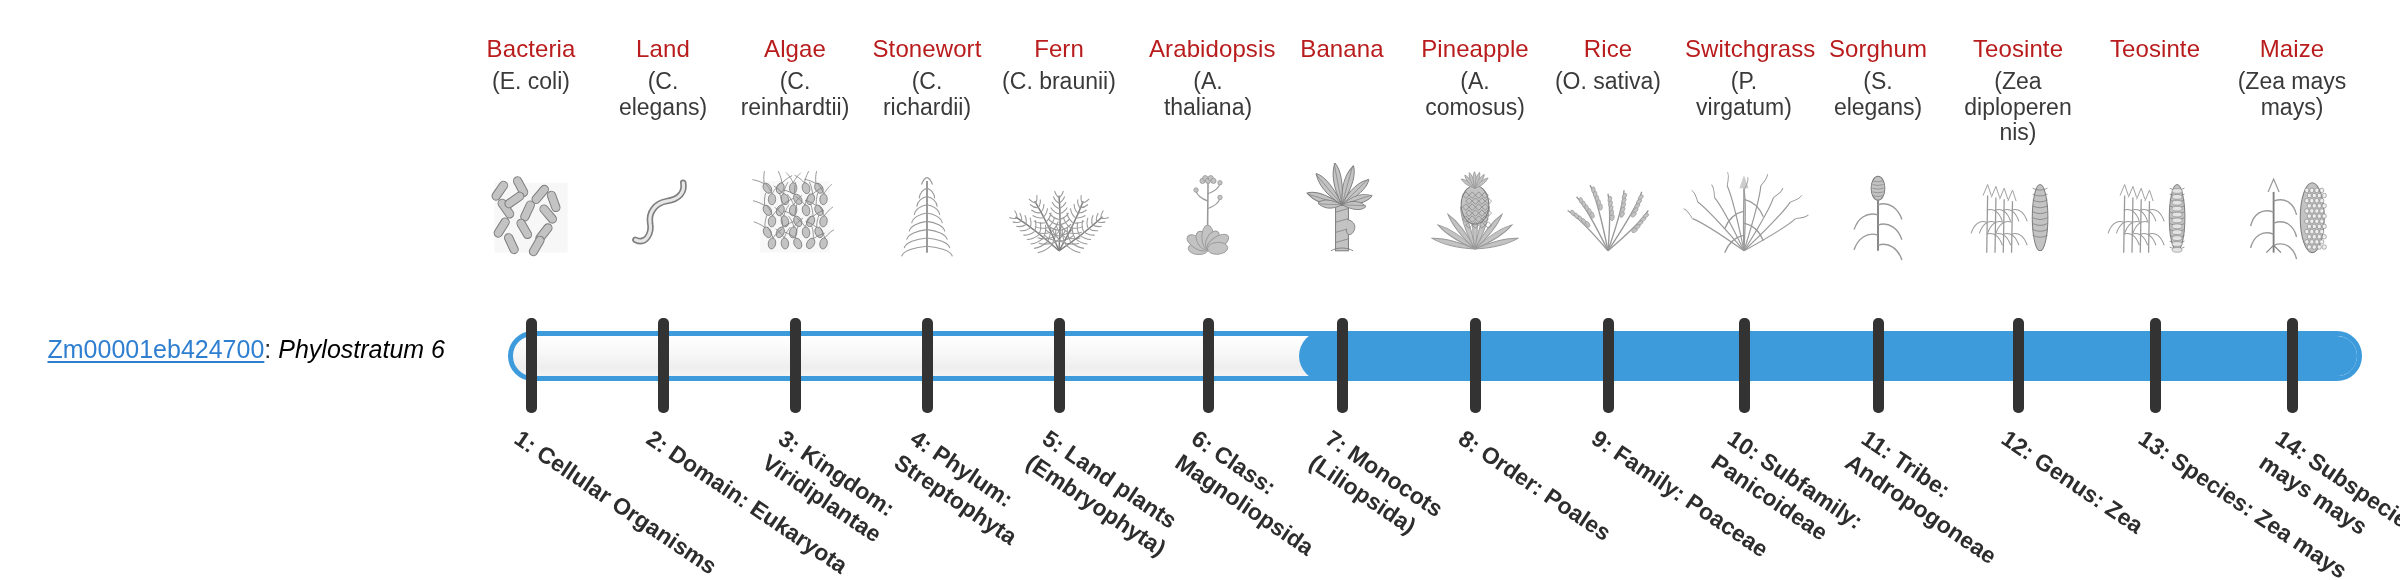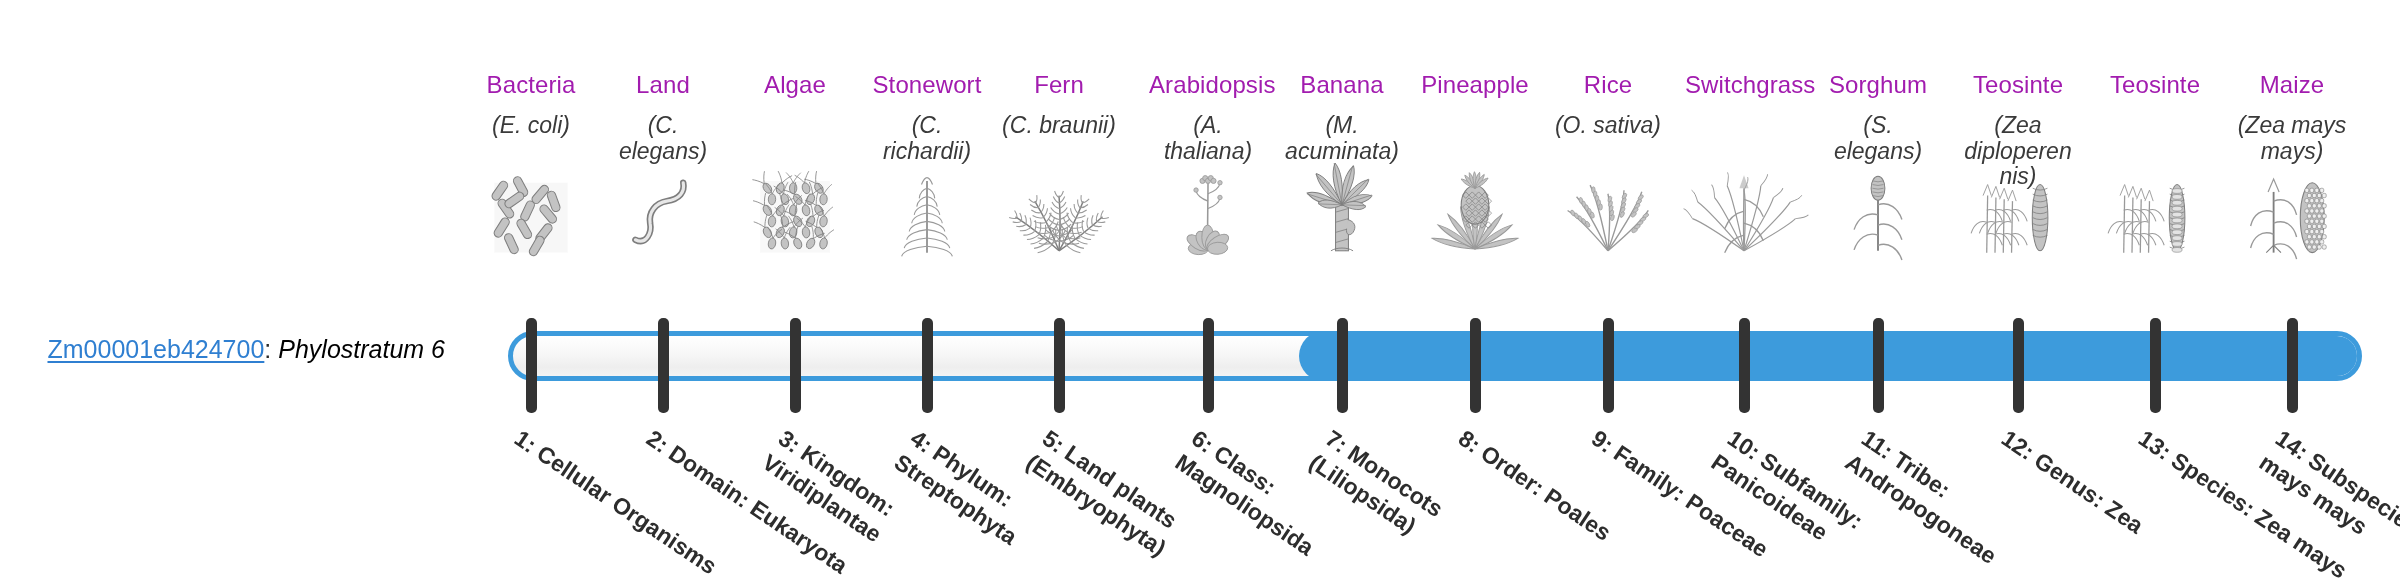--- a/index.html
+++ b/index.html
@@ -43,31 +43,29 @@
   
   .col {
     position: absolute;
     top: 36px;
     width: 118px;
     margin-left: -59px;
     text-align: center;
   }
   .col .common {
     font-size: 24px;
-    color: #a21caf;
+    color: #b91c1c;
     line-height: 1.12;
     letter-spacing: .1px;
     white-space: nowrap;
     overflow: visible;
-    margin-top: 36px;
   }
   .col .latin {
-    margin-top: 14px;
+    margin-top: 6px;
     font-size: 23px;
-    font-style: italic;
     color: #3a3a3a;
     line-height: 1.12;
     word-break: break-word;
   }
 
   
   .organism {
     position: absolute;
     width: 104px;
     height: 92px;
@@ -216,20 +214,21 @@
     <path d="M22 78 C34 84 40 70 38 60 C36 48 44 38 56 36 C70 34 76 26 74 16" stroke="#e8e8e8" stroke-width="3.4" fill="none" stroke-linecap="round"></path>
         </svg>
     </div>
       <div class="tick" style="left:663px"></div>
     <div class="rank" style="left:663px">
       <span class="inner">2:</span>
       <span class="inner">Domain: Eukaryota</span>
     </div>
     <div class="col" style="left:795px">
       <div class="common">Algae</div>
+      <div class="latin">(C. reinhardtii)</div>
     </div>
     <div class="organism" style="left:795px">
       <svg width="104" height="92" viewBox="0 0 104 100">
           <rect x="14" y="14" width="76" height="78" fill="#fbfbfb"></rect>
           <g transform="translate(22,22) rotate(-35)">
                 <ellipse rx="4" ry="6" fill="#bdbdbd" stroke="#6f6f6f" stroke-width=".9"></ellipse>
                 <path d="M0 -6 C3 -12 6 -15 8 -17" stroke="#6f6f6f" stroke-width=".8" fill="none"></path>
                 <path d="M0 -6 C-3 -12 -6 -15 -8 -17" stroke="#6f6f6f" stroke-width=".8" fill="none"></path>
               </g>
           <g transform="translate(36,22) rotate(18)">
@@ -576,21 +575,20 @@
           </g>
         </svg>
     </div>
       <div class="tick" style="left:1208px"></div>
     <div class="rank" style="left:1208px">
       <span class="inner">6:</span>
       <span class="inner">Class: Magnoliopsida</span>
     </div>
     <div class="col" style="left:1342px">
       <div class="common">Banana</div>
-      <div class="latin">(M. acuminata)</div>
     </div>
     <div class="organism" style="left:1342px">
       <svg width="104" height="92" viewBox="0 0 104 100">
           <path d="M48 90 L48 40 M56 90 L56 40" stroke="#6f6f6f" stroke-width="1.5" fill="none"></path>
              <rect x="45" y="40" width="14" height="50" fill="#bdbdbd" stroke="#6f6f6f" stroke-width="1.1"></rect>
           <path d="M45 48 L59 44" stroke="#6f6f6f" stroke-width=".8"></path>
           <path d="M45 59 L59 55" stroke="#6f6f6f" stroke-width=".8"></path>
           <path d="M45 70 L59 66" stroke="#6f6f6f" stroke-width=".8"></path>
           <path d="M45 81 L59 77" stroke="#6f6f6f" stroke-width=".8"></path>
           <g transform="translate(52,40) rotate(-74)">
@@ -637,20 +635,21 @@
           <path d="M40 90 C46 86 58 86 64 90" stroke="#6f6f6f" stroke-width="1" fill="none"></path>
         </svg>
     </div>
       <div class="tick" style="left:1342px"></div>
     <div class="rank" style="left:1342px">
       <span class="inner">7:</span>
       <span class="inner">Monocots (Liliopsida)</span>
     </div>
     <div class="col" style="left:1475px">
       <div class="common">Pineapple</div>
+      <div class="latin">(A. comosus)</div>
     </div>
     <div class="organism" style="left:1475px">
       <svg width="104" height="92" viewBox="0 0 104 100">
           <g transform="translate(52,88) rotate(-76)">
               <path d="M0 0 C4 -22 3 -38 0 -48 C-3 -38 -4 -22 0 0 Z" fill="#bdbdbd" stroke="#8e8e8e" stroke-width="1"></path>
             </g>
           <g transform="translate(52,88) rotate(-57)">
               <path d="M0 0 C4 -22 3 -38 0 -48 C-3 -38 -4 -22 0 0 Z" fill="#bdbdbd" stroke="#8e8e8e" stroke-width="1"></path>
             </g>
           <g transform="translate(52,88) rotate(-38)">
@@ -791,20 +790,21 @@
           </g>
         </svg>
     </div>
       <div class="tick" style="left:1608px"></div>
     <div class="rank" style="left:1608px">
       <span class="inner">9:</span>
       <span class="inner">Family: Poaceae</span>
     </div>
     <div class="col" style="left:1744px">
       <div class="common">Switchgrass</div>
+      <div class="latin">(P. virgatum)</div>
     </div>
     <div class="organism" style="left:1744px">
       <svg width="104" height="92" viewBox="0 0 104 100">
           <path d="M52 90 C51 60 52 40 52 22" stroke="#8e8e8e" stroke-width="1.6" fill="none"></path>
           <path d="M52 34 C61 36 69 43 73 53" stroke="#8e8e8e" stroke-width="1.4" fill="none"></path>
           <path d="M52 47 C43 49 35 56 31 66" stroke="#8e8e8e" stroke-width="1.4" fill="none"></path>
           <path d="M52 60 C61 62 69 69 73 79" stroke="#8e8e8e" stroke-width="1.4" fill="none"></path>
           <path d="M52 73 C43 75 35 82 31 92" stroke="#8e8e8e" stroke-width="1.4" fill="none"></path>
           <path d="M47 22 L52 8 L57 22 Z" fill="#8e8e8e" opacity=".5"></path>
           <g transform="translate(52,90) rotate(-58)">

